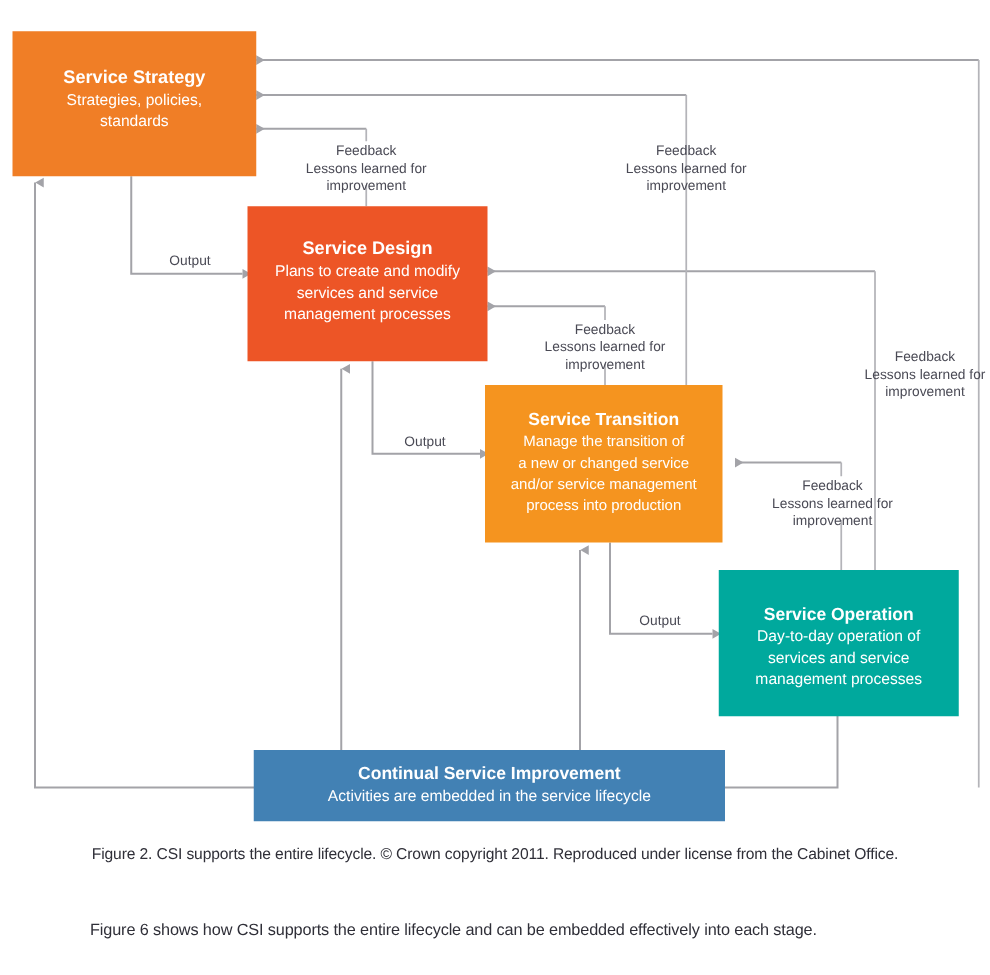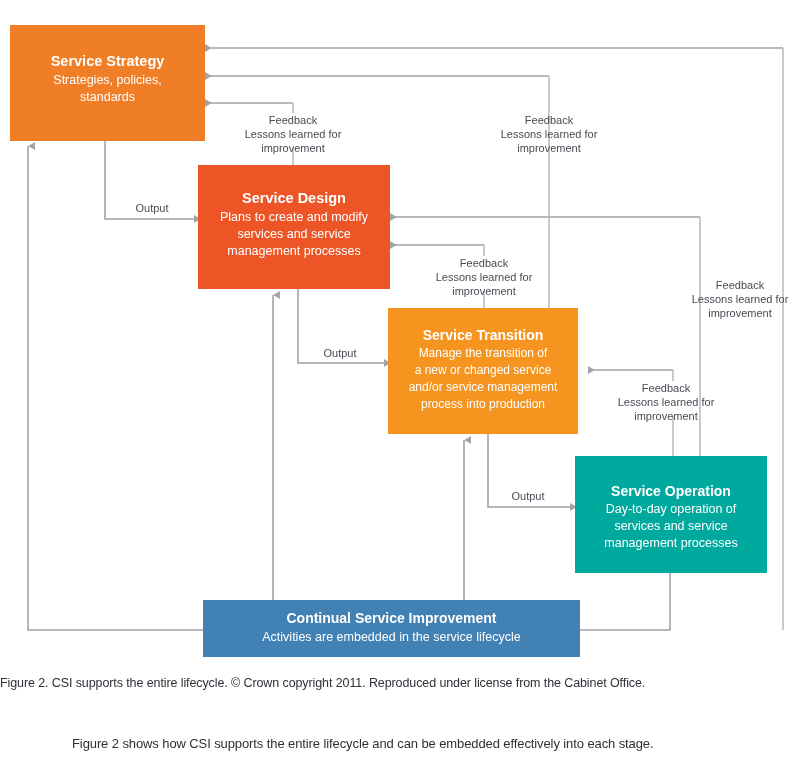--- a/index.html
+++ b/index.html
@@ -45,20 +45,21 @@
   .conn-thin {
     stroke: #b4b4b9;
     stroke-width: 1.4;
     fill: none;
   }
   .caption-text {
     position: absolute;
     left: 0;
     top: 676px;
     width: 792px;
+    text-align: center;
     font-family: "Liberation Sans", sans-serif;
     font-size: 12.5px;
     color: #2f2f38;
     letter-spacing: -0.1px;
   }
   .body-text {
     position: absolute;
     left: 72px;
     top: 736px;
     width: 680px;
@@ -197,13 +198,13 @@
   <g>
     <text class="edge-label" x="666" y="392" text-anchor="middle">Feedback</text>
     <text class="edge-label" x="666" y="406" text-anchor="middle">Lessons learned for</text>
     <text class="edge-label" x="666" y="420" text-anchor="middle">improvement</text>
   </g>
 
 </svg>
 </div>
 
 <div class="caption-text">Figure 2. CSI supports the entire lifecycle. © Crown copyright 2011. Reproduced under license from the Cabinet Office.</div>
-<div class="body-text">Figure 2 shows how CSI supports the entire lifecycle and can be embedded effectively into each stage.</div>
+<div class="body-text">Figure 6 shows how CSI supports the entire lifecycle and can be embedded effectively into each stage.</div>
 
 </body></html>

